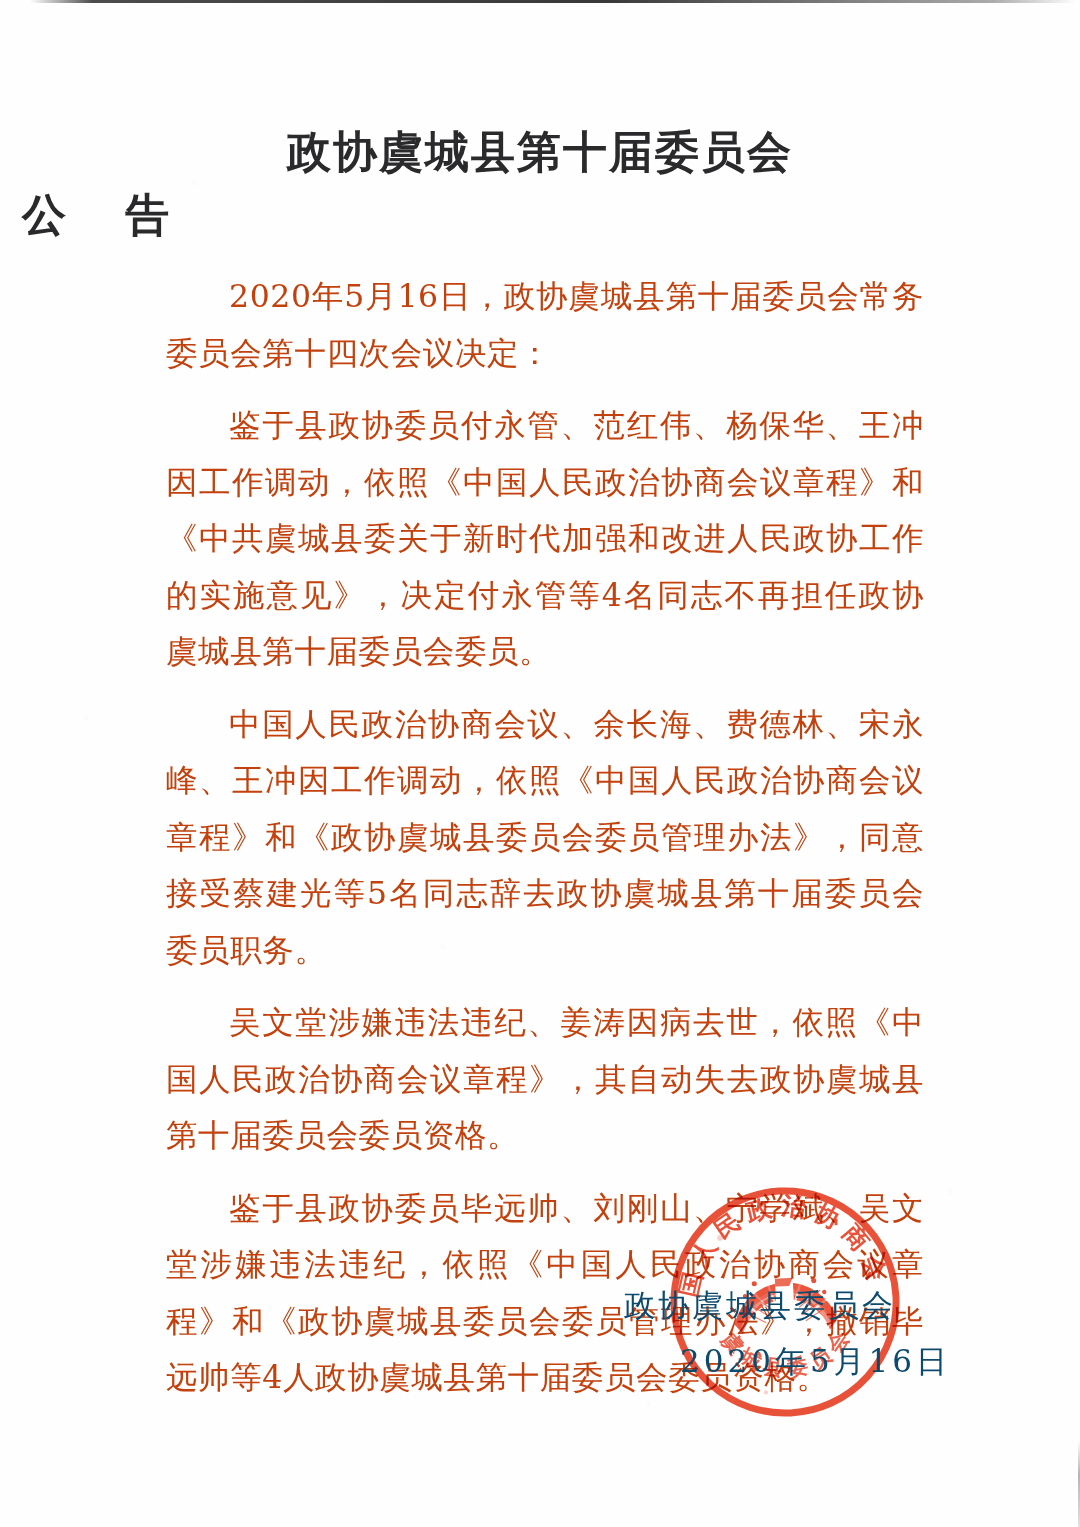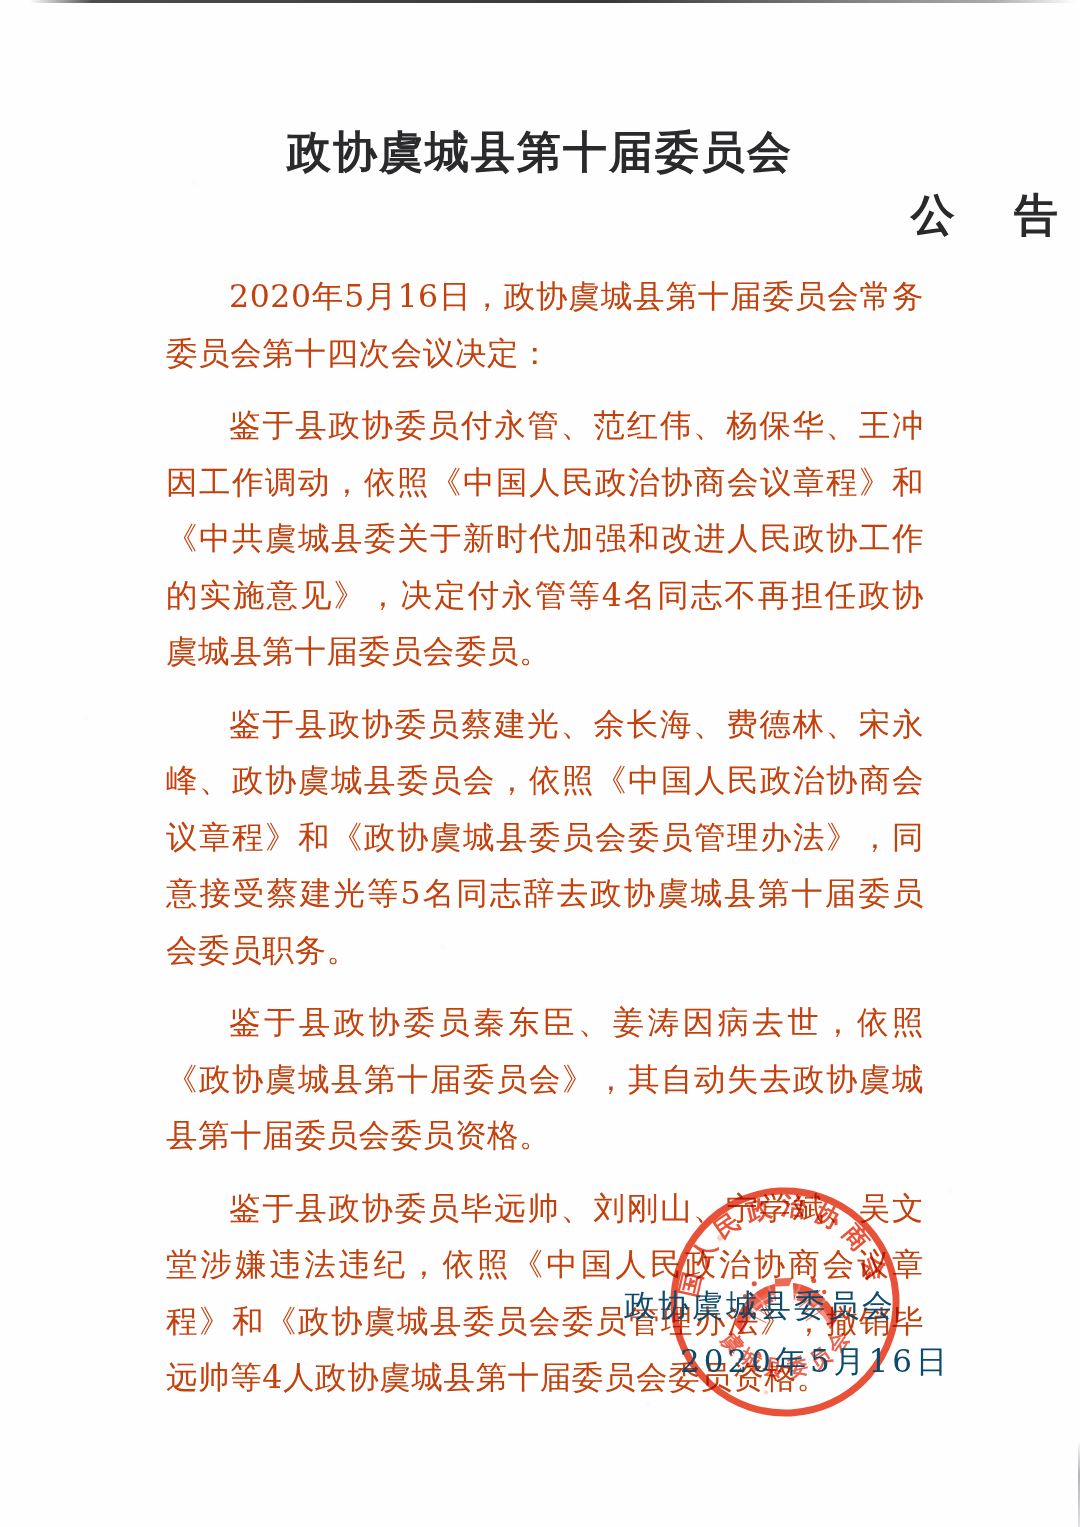--- a/index.html
+++ b/index.html
@@ -61,21 +61,21 @@
     font-weight: 700;
     letter-spacing: 2px;
     color: #2a2a2c;
     font-family: "DejaVu Serif", "Liberation Serif", serif;
   }
   .doc-subtitle {
     position: absolute;
     top: 186px;
     left: 0;
     width: 1080px;
-    text-align: right;
+    text-align: left;
     font-size: 44px;
     font-weight: 700;
     letter-spacing: 22px;
     text-indent: 22px;
     color: #2a2a2c;
     font-family: "DejaVu Serif", "Liberation Serif", serif;
   }
 
   
   .doc-body {
@@ -140,22 +140,22 @@
   <div class="scan-edge-right"></div>
   <div class="paper-noise"></div>
 
   <div class="doc-title">政协虞城县第十届委员会</div>
 
   <div class="doc-subtitle">公 告</div>
 
   <div class="doc-body">
     <p class="para">2020年5月16日，政协虞城县第十届委员会常务委员会第十四次会议决定：</p>
     <p class="para">鉴于县政协委员付永管、范红伟、杨保华、王冲因工作调动，依照《中国人民政治协商会议章程》和《中共虞城县委关于新时代加强和改进人民政协工作的实施意见》，决定付永管等4名同志不再担任政协虞城县第十届委员会委员。</p>
-    <p class="para">鉴于县政协委员蔡建光、余长海、费德林、宋永峰、政协虞城县委员会，依照《中国人民政治协商会议章程》和《政协虞城县委员会委员管理办法》，同意接受蔡建光等5名同志辞去政协虞城县第十届委员会委员职务。</p>
-    <p class="para">鉴于县政协委员秦东臣、姜涛因病去世，依照《政协虞城县第十届委员会》，其自动失去政协虞城县第十届委员会委员资格。</p>
+    <p class="para">中国人民政治协商会议、余长海、费德林、宋永峰、王冲因工作调动，依照《中国人民政治协商会议章程》和《政协虞城县委员会委员管理办法》，同意接受蔡建光等5名同志辞去政协虞城县第十届委员会委员职务。</p>
+    <p class="para">吴文堂涉嫌违法违纪、姜涛因病去世，依照《中国人民政治协商会议章程》，其自动失去政协虞城县第十届委员会委员资格。</p>
     <p class="para">鉴于县政协委员毕远帅、刘刚山、宁学斌、吴文堂涉嫌违法违纪，依照《中国人民政治协商会议章程》和《政协虞城县委员会委员管理办法》，撤销毕远帅等4人政协虞城县第十届委员会委员资格。</p>
   </div>
 
   <div class="seal">
     <svg viewBox="0 0 240 240" xmlns="http://www.w3.org/2000/svg">
       <defs>
         <path id="sealArcTop" d="M 32,120 A 88,88 0 0 1 208,120"></path>
         <path id="sealArcBottom" d="M 46,120 A 74,74 0 0 0 194,120"></path>
       </defs>
 

